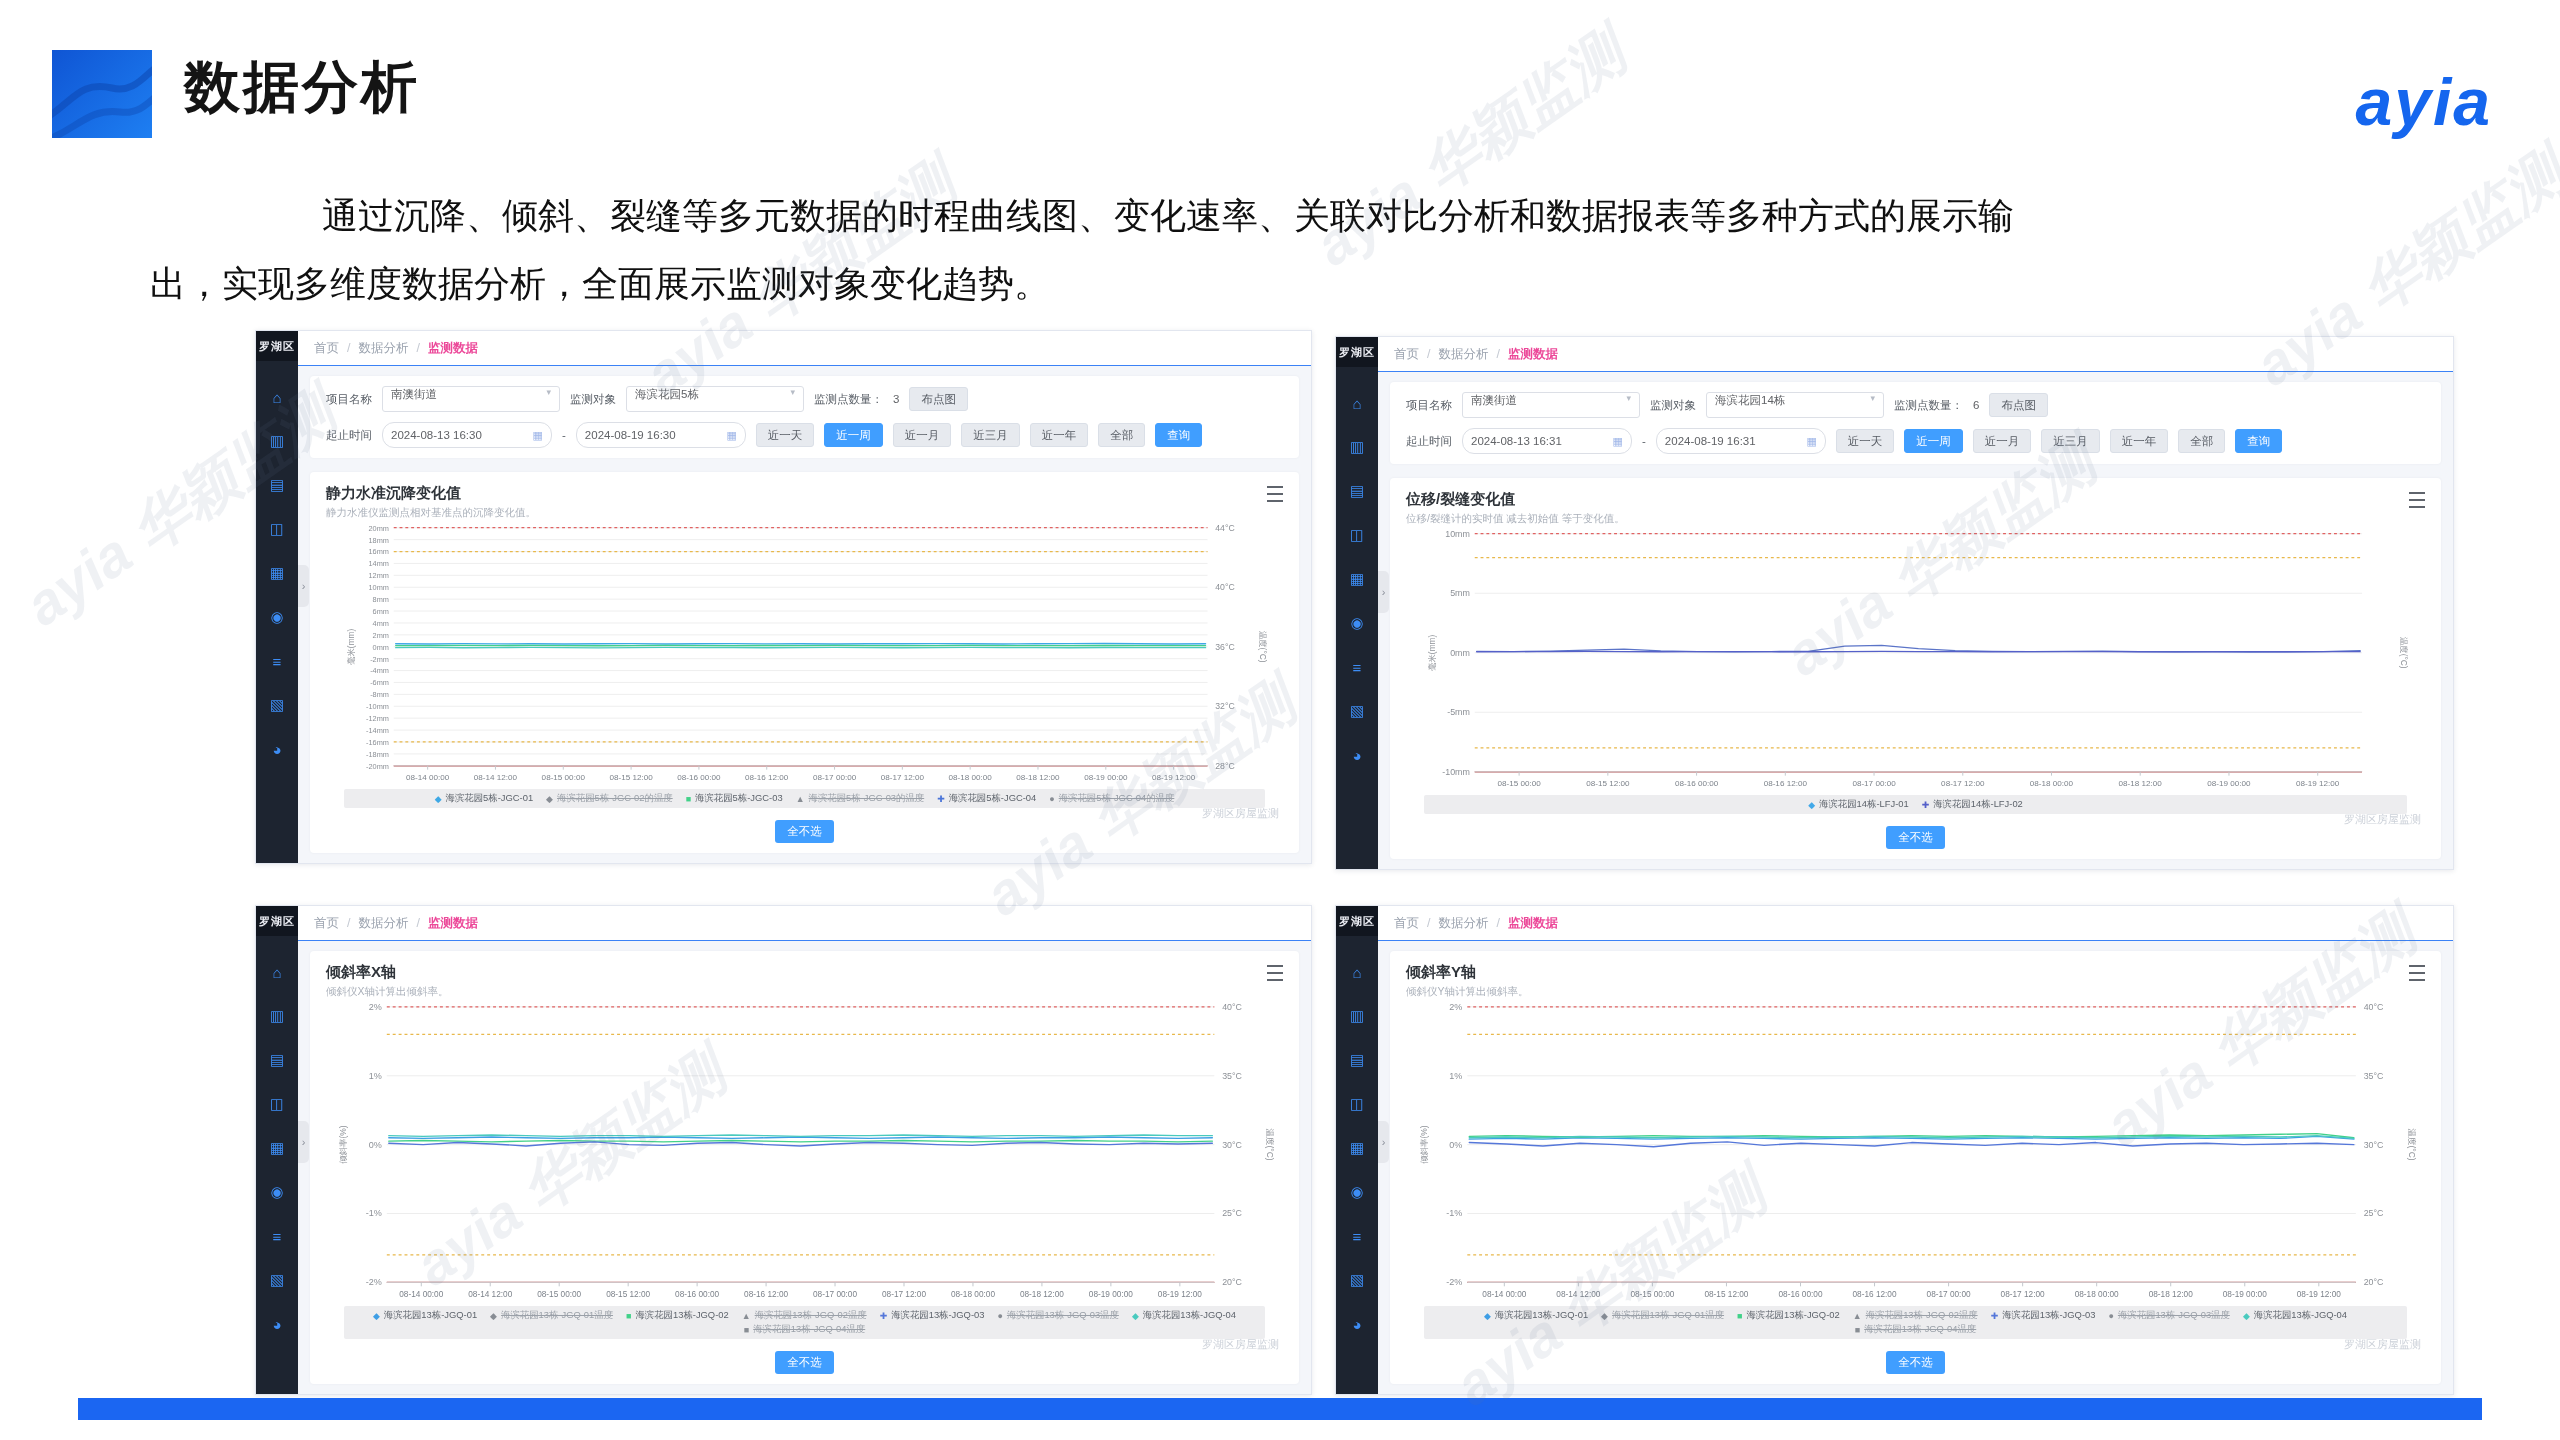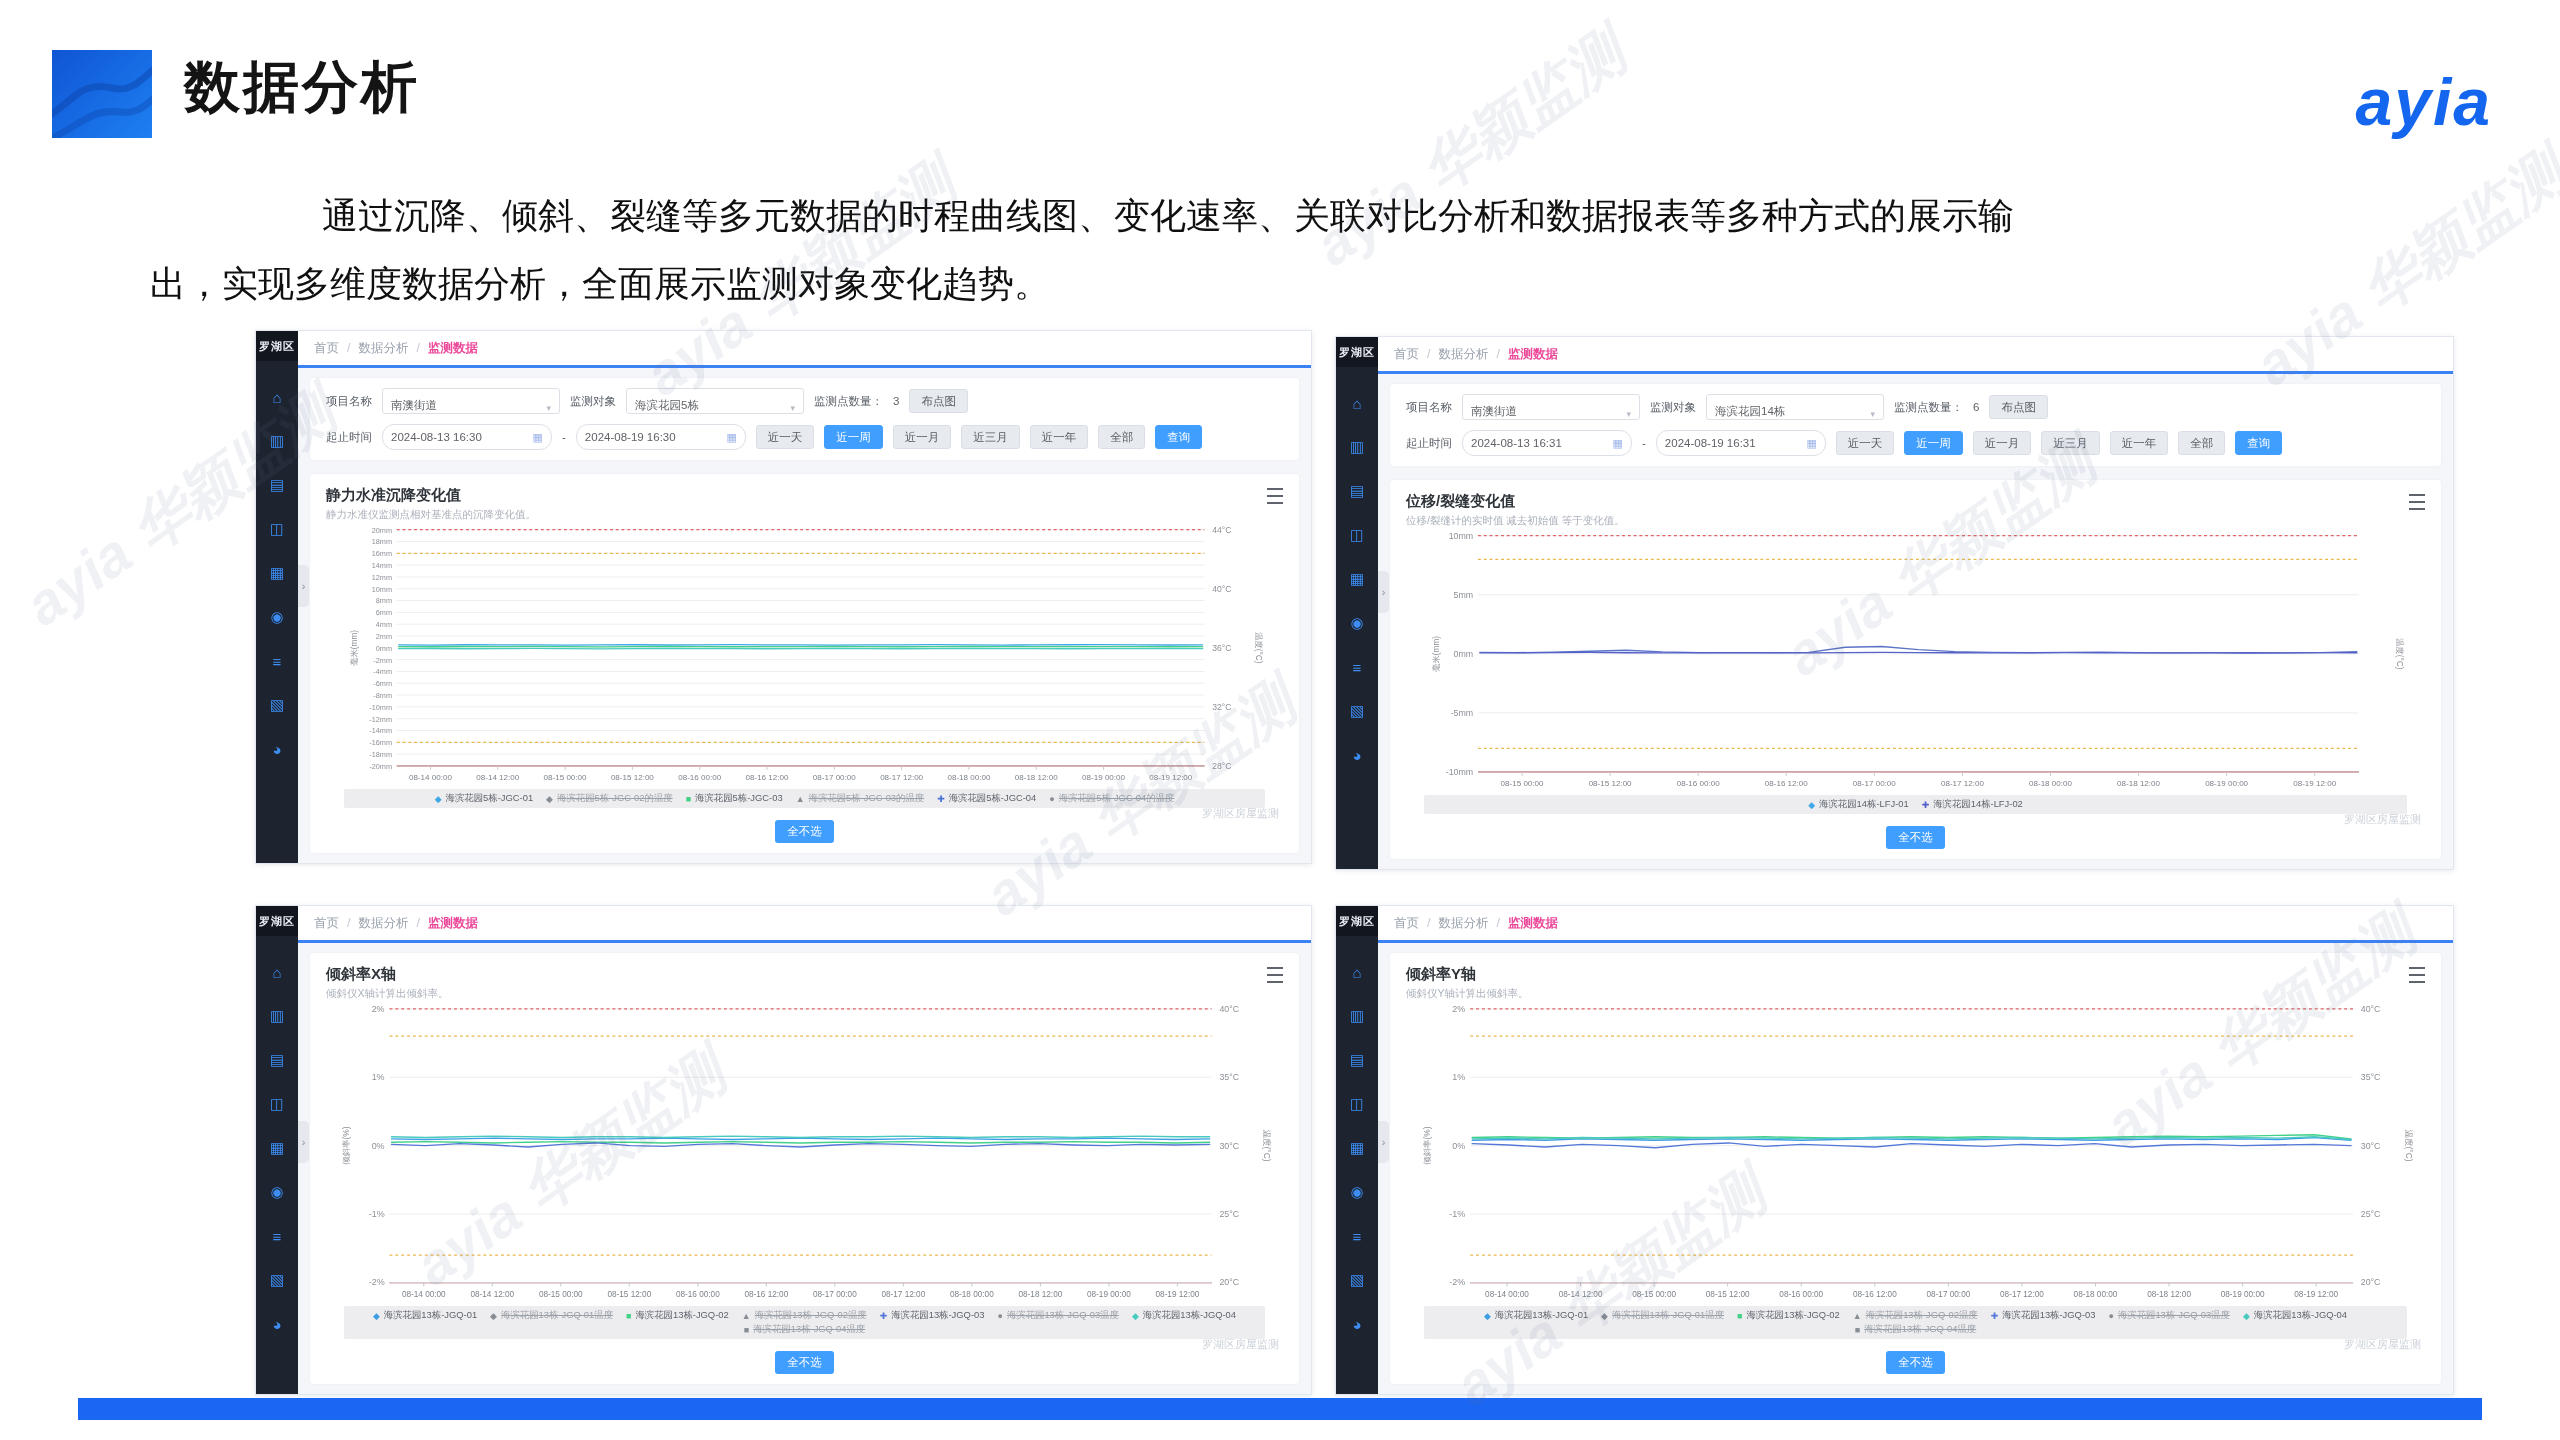--- a/index.html
+++ b/index.html
@@ -33,29 +33,29 @@
       display:flex;align-items:center;justify-content:center;letter-spacing:1px}
   .sb-ic{height:44px;width:100%;display:flex;align-items:center;justify-content:center;
       color:#3d8df5;font-size:15px}
   .sb-ic.first{margin-top:14px}
   .sb-handle{position:absolute;right:-11px;top:44%;width:11px;height:42px;background:#e6e8ed;
       border-radius:0 5px 5px 0;color:#8b909a;font-size:11px;display:flex;align-items:center;
       justify-content:center;z-index:3}
 
   .pmain{flex:1;display:flex;flex-direction:column;background:#f4f6fa;min-width:0}
   .bc{height:34px;background:#fff;display:flex;align-items:center;padding:0 16px;font-size:12.5px;
-      gap:8px;flex-shrink:0;border-bottom:3px solid #3b82f6}
+      gap:8px;flex-shrink:0;border-bottom:1px solid #3b82f6}
   .bc-it{color:#9aa2ae}.bc-sep{color:#c4c9d2}.bc-cur{color:#ec4899;font-weight:bold}
   .pcontent{flex:1;display:flex;flex-direction:column;padding:10px 12px;gap:14px;min-height:0}
 
   .fcard{background:#fff;border-radius:4px;padding:10px 16px;display:flex;flex-direction:column;
       gap:10px;box-shadow:0 0 3px rgba(20,30,60,.05)}
   .frow{display:flex;align-items:center;gap:10px;font-size:11.5px;color:#5a6068}
   .flabel{color:#5a6068}
-  .fsel{border:1px solid #dcdfe6;border-radius:3px;height:24px;display:flex;align-items:flex-end;
+  .fsel{border:1px solid #dcdfe6;border-radius:3px;height:24px;display:flex;align-items:flex-start;
       justify-content:space-between;padding:0 8px;width:160px;background:#fff;color:#606266}
   .fsel .arr{color:#b6bcc6;font-size:9px}
   .fdate{border:1px solid #dcdfe6;border-radius:12px;height:24px;display:flex;align-items:center;
       justify-content:space-between;gap:6px;padding:0 8px;background:#fff;color:#606266;width:152px}
   .cal{color:#9fb6e8;font-size:11px}
   .fbtn{height:24px;padding:0 11px;border-radius:3px;background:#e7eaef;color:#565b63;
       font-size:11.5px;display:flex;align-items:center;border:1px solid #dadfe7;cursor:pointer}
   .fbtn.active,.fbtn.primary{background:#409eff;border-color:#409eff;color:#fff}
   .fcount{color:#606266}
 

